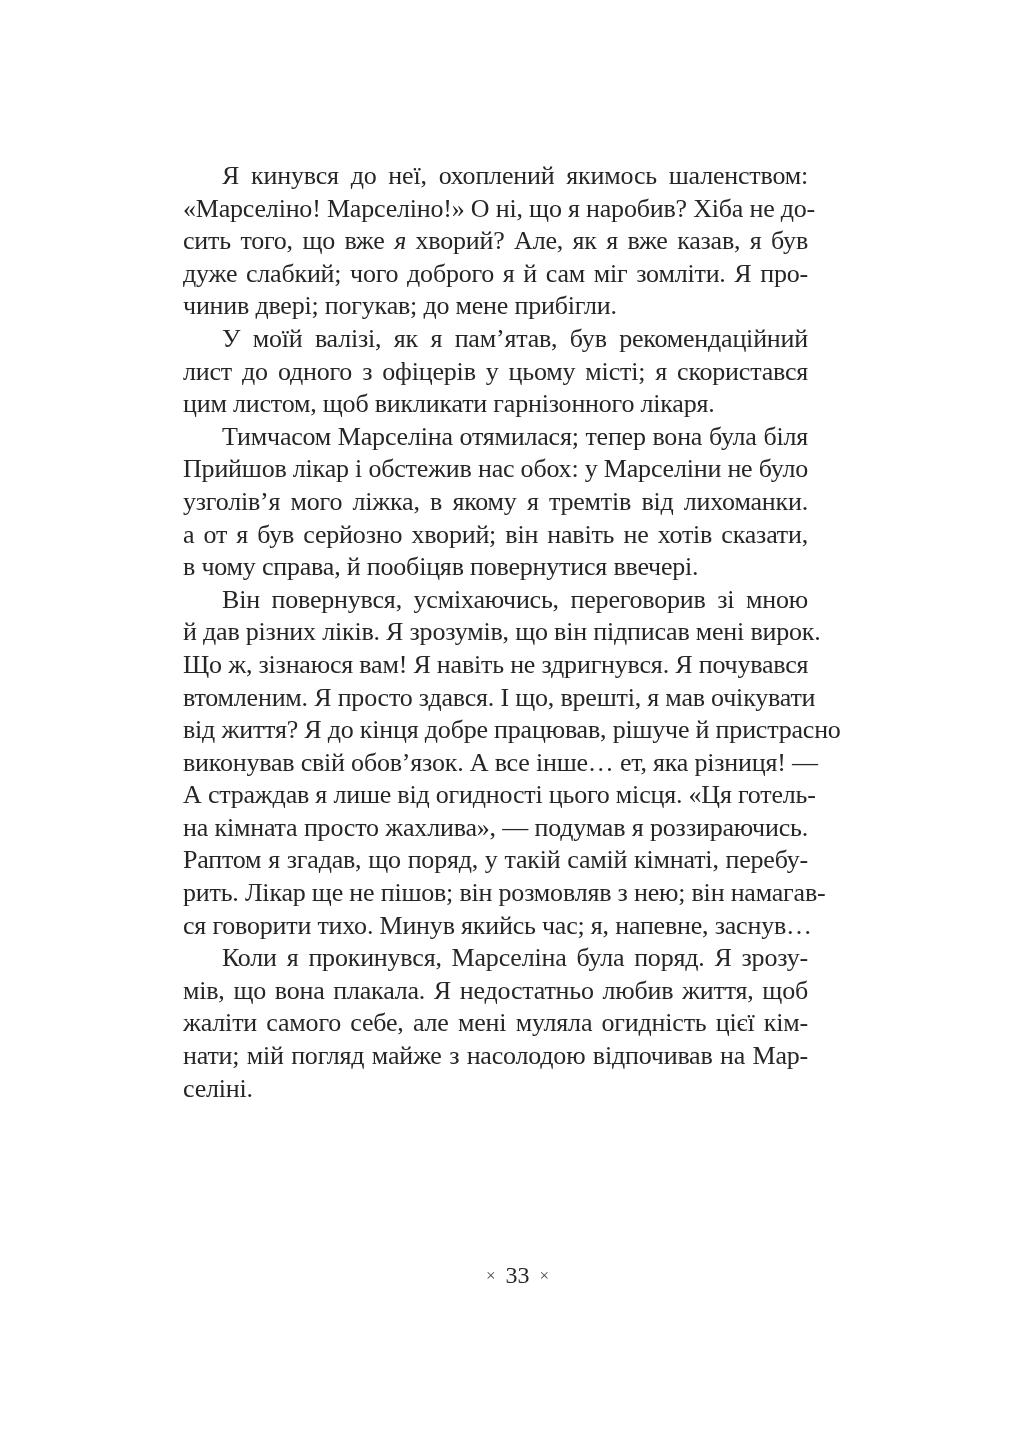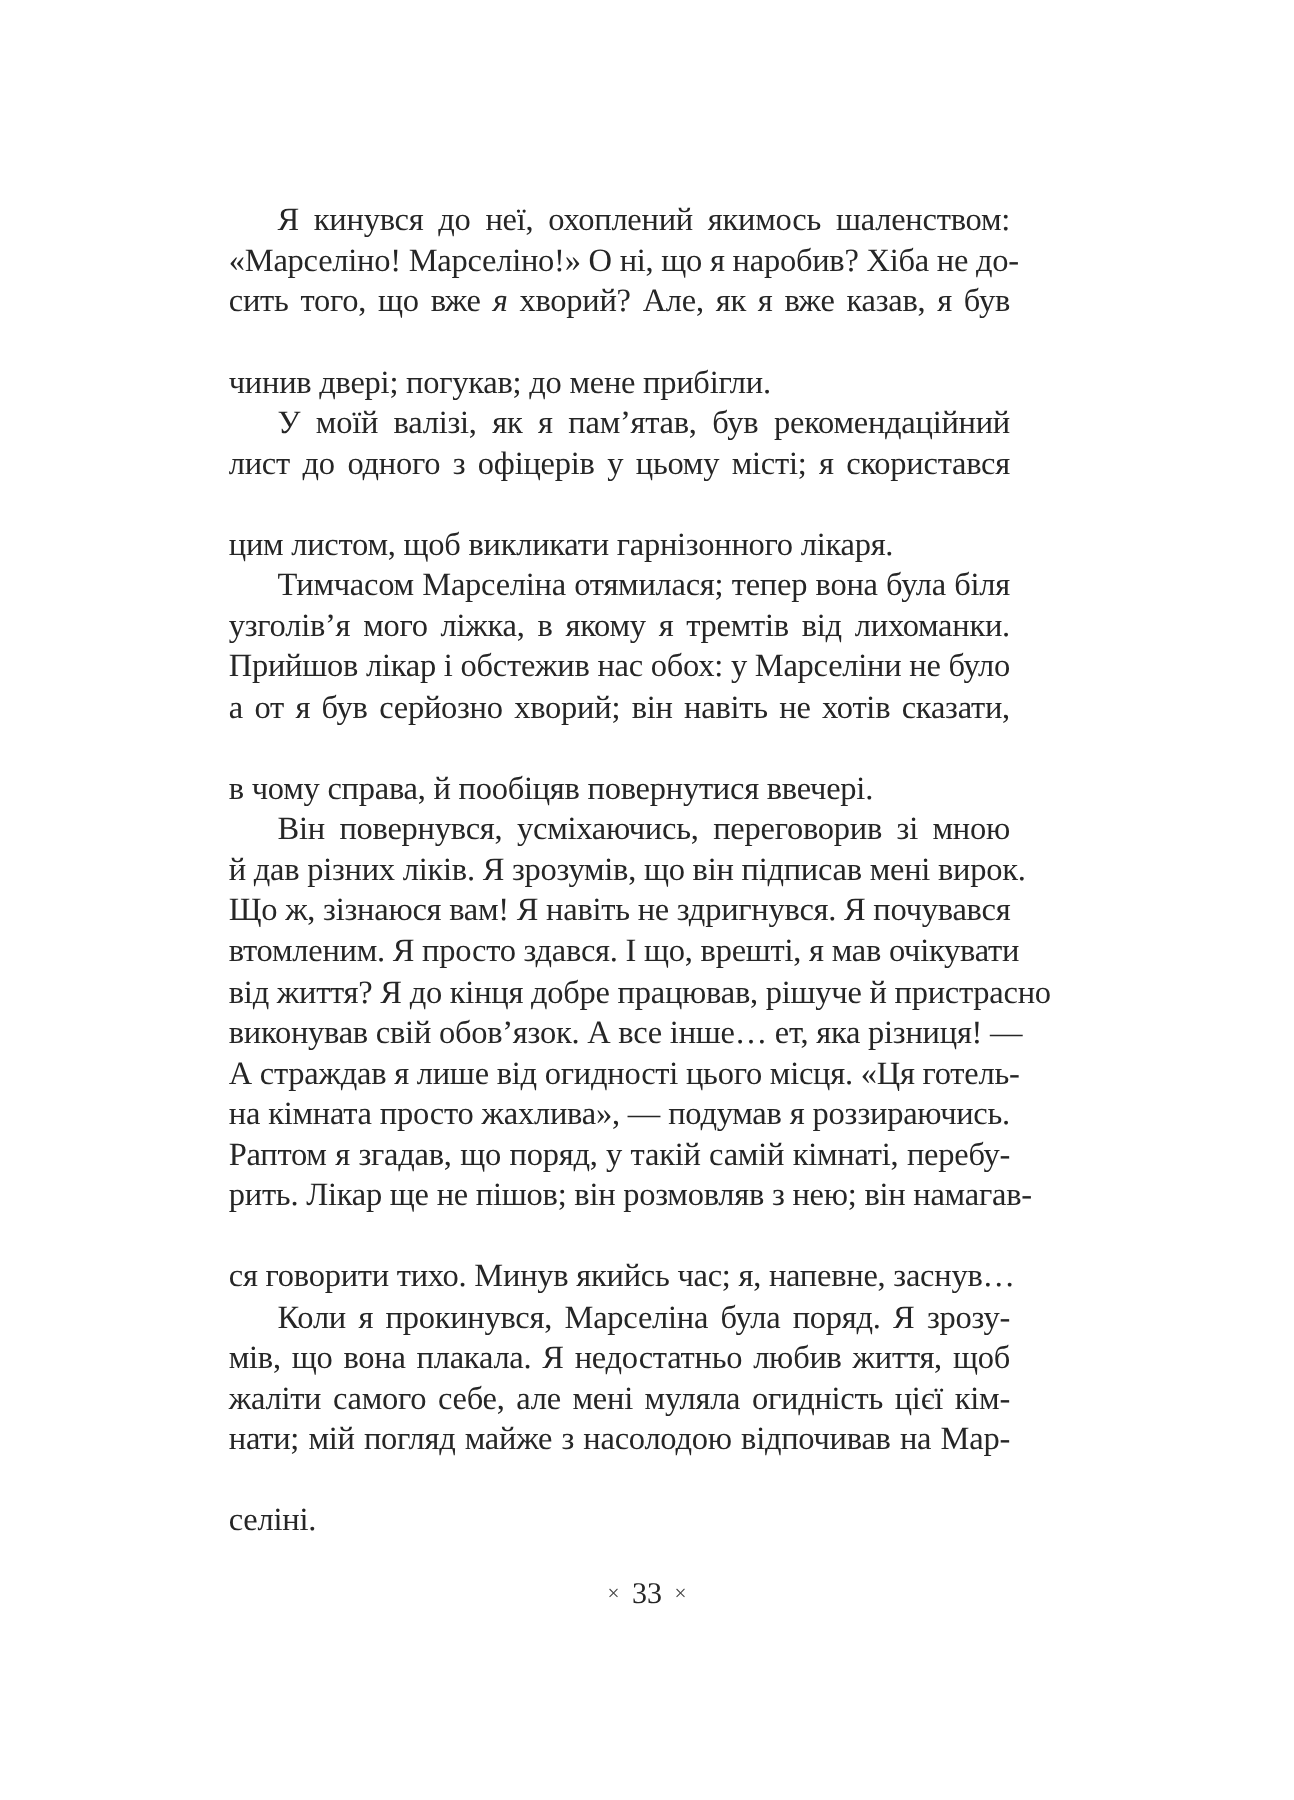--- a/index.html
+++ b/index.html
@@ -36,21 +36,20 @@
       white-space: nowrap;
       text-align: justify;
       text-align-last: justify;
       height: 32.6px;
     }
     .line.indent {
       padding-left: 39px;
     }
     .line.last {
       text-align-last: left;
-      margin-top: 32px;
     }
     .line em {
       font-style: italic;
     }
     .folio {
       position: absolute;
       left: 0;
       width: 1035px;
       top: 1262px;
       text-align: center;
@@ -68,31 +67,32 @@
   </style>
 </head>
 <body>
 
 <div class="page">
   <div class="text-block" id="text-block">
       <div>
         <span class="line indent">Я кинувся до неї, охоплений якимось шаленством:</span>
         <span class="line">«Марселіно! Марселіно!» О ні, що я наробив? Хіба не до-</span>
         <span class="line"><span>сить того, що вже </span><em>я</em><span> хворий? Але, як я вже казав, я був</span></span>
+        <span class="line">дуже слабкий; чого доброго я й сам міг зомліти. Я про-</span>
         <span class="line last">чинив двері; погукав; до мене прибігли.</span>
       </div>
       <div>
         <span class="line indent">У моїй валізі, як я пам’ятав, був рекомендаційний</span>
         <span class="line">лист до одного з офіцерів у цьому місті; я скористався</span>
         <span class="line last">цим листом, щоб викликати гарнізонного лікаря.</span>
       </div>
       <div>
         <span class="line indent">Тимчасом Марселіна отямилася; тепер вона була біля</span>
+        <span class="line">Прийшов лікар і обстежив нас обох: у Марселіни не було</span>
         <span class="line">узголів’я мого ліжка, в якому я тремтів від лихоманки.</span>
-        <span class="line">Прийшов лікар і обстежив нас обох: у Марселіни не було</span>
         <span class="line">а от я був серйозно хворий; він навіть не хотів сказати,</span>
         <span class="line last">в чому справа, й пообіцяв повернутися ввечері.</span>
       </div>
       <div>
         <span class="line indent">Він повернувся, усміхаючись, переговорив зі мною</span>
         <span class="line">й дав різних ліків. Я зрозумів, що він підписав мені вирок.</span>
         <span class="line">Що ж, зізнаюся вам! Я навіть не здригнувся. Я почувався</span>
         <span class="line">втомленим. Я просто здався. І що, врешті, я мав очікувати</span>
         <span class="line">від життя? Я до кінця добре працював, рішуче й пристрасно</span>
         <span class="line">виконував свій обов’язок. А все інше… ет, яка різниця! —</span>

